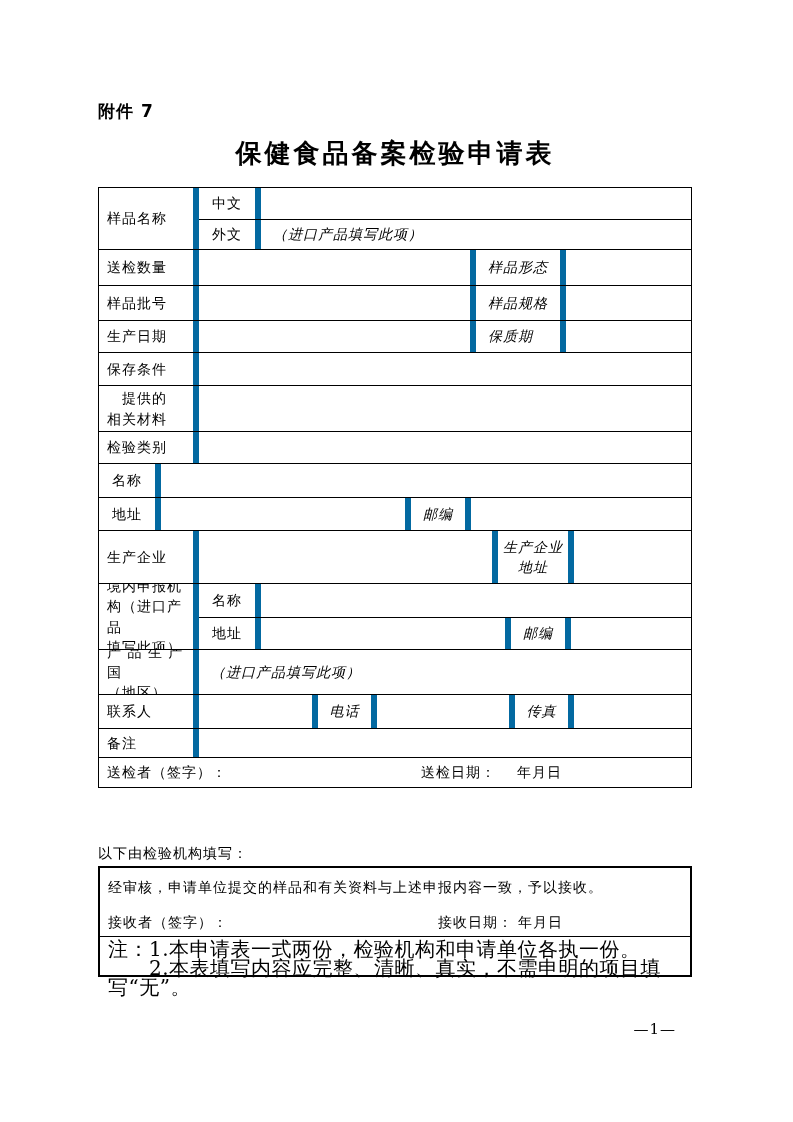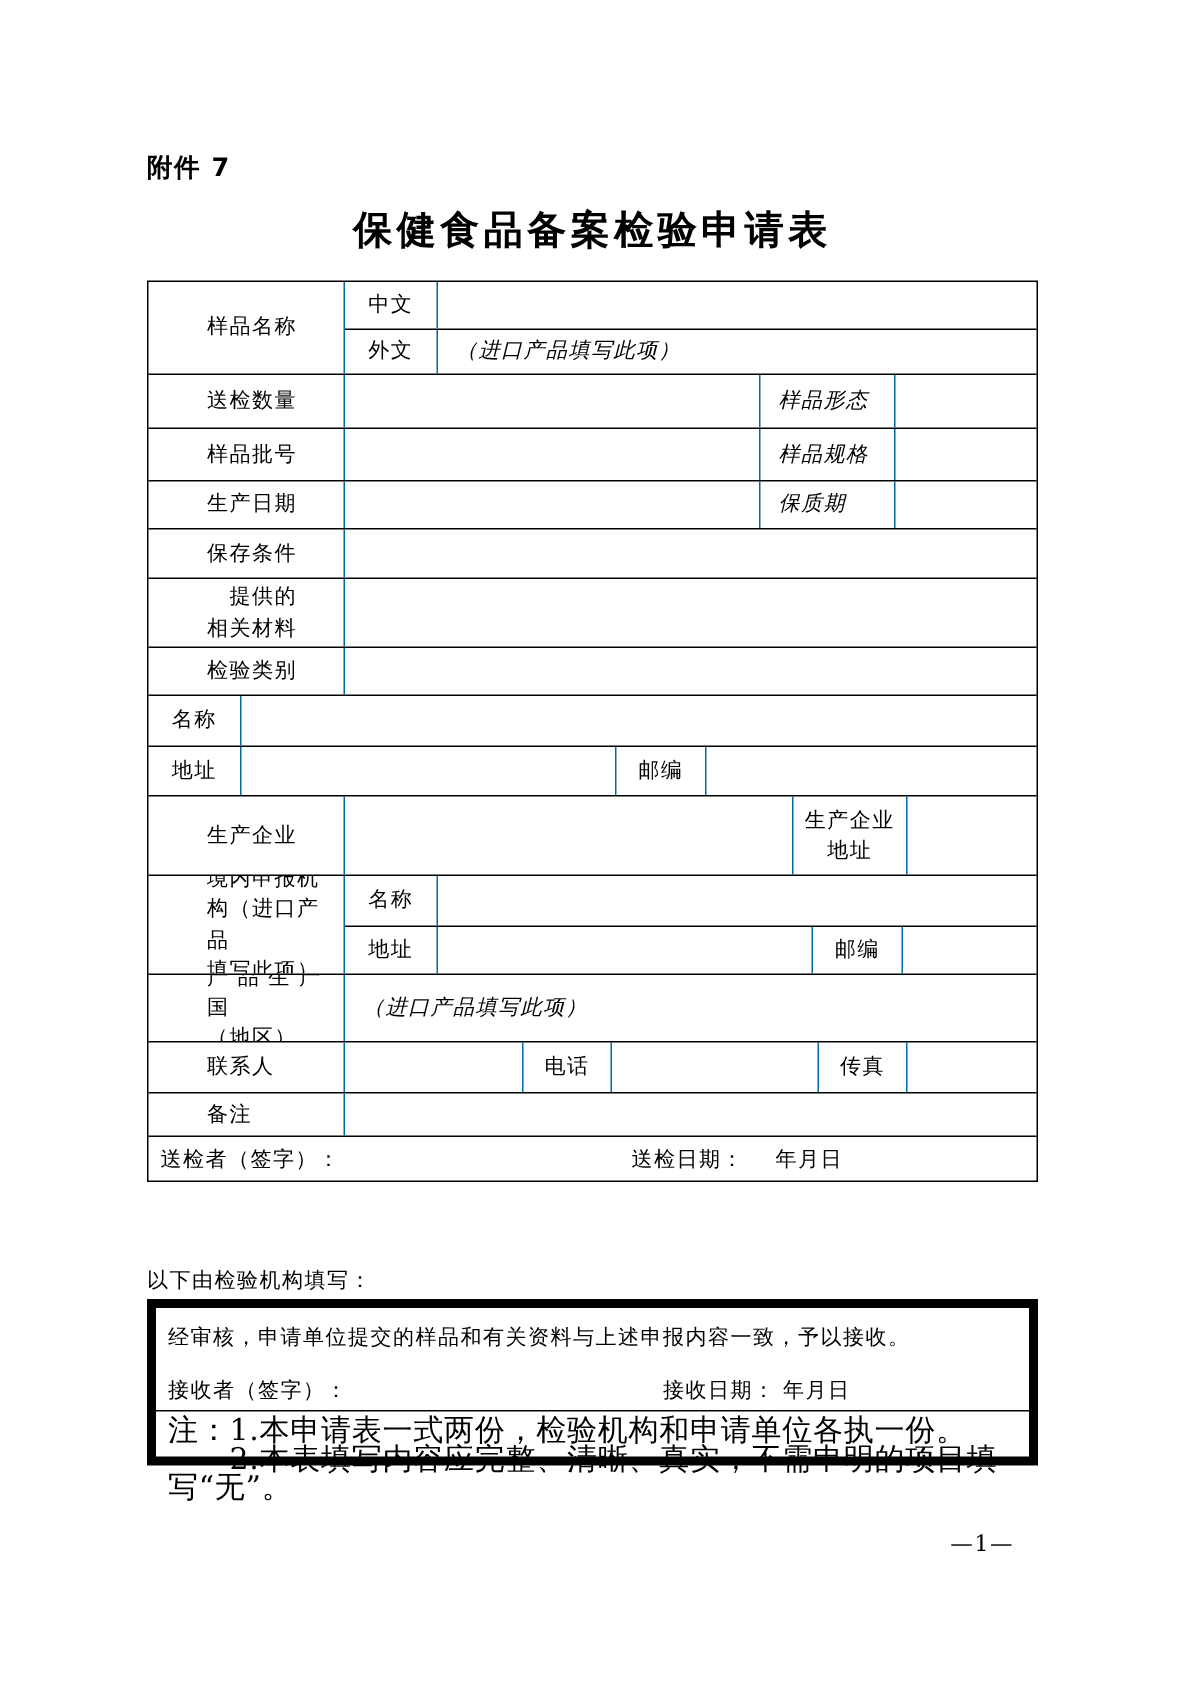--- a/index.html
+++ b/index.html
@@ -35,32 +35,32 @@
   .tbl {
     position: absolute;
     left: 98px;
     top: 187px;
     width: 594px;
     border: 1px solid #000;
   }
   .band { display: flex; border-bottom: 1px solid #000; }
   .band.last { border-bottom: none; }
   .cell {
-    border-right: 1px solid #0369a1;
+    border-right: 6px solid #0369a1;
     display: flex;
     align-items: center;
     font-size: 14px;
     line-height: 1.45;
     padding: 0 6px;
     overflow: hidden;
   }
   .cell.end { border-right: none; }
-  .lab { width: 100px; padding-left: 8px; letter-spacing: 1px; margin-left: 31px; }
+  .lab { width: 100px; padding-left: 8px; letter-spacing: 1px; }
   .sub { width: 62px; justify-content: center; padding: 0; letter-spacing: 1px; }
-  .ctr { justify-content: center; padding: 0; letter-spacing: 1px; }
+  .ctr { justify-content: center; padding: 0; letter-spacing: 1px; font-style: italic; }
   .pre { white-space: pre-line; }
   .fill { flex: 1; }
   .gbody { flex: 1; display: flex; flex-direction: column; }
   .inner { display: flex; border-bottom: 1px solid #000; }
   .inner.ilast { border-bottom: none; flex: 1; }
   .note-cell { padding-left: 12px; letter-spacing: 1px; font-style: italic; }
   .sender-row { position: relative; align-items: center; font-size: 14px; }
   .abs { position: absolute; top: 50%; transform: translateY(-50%); letter-spacing: 1px; font-size: 14px; }
   .below-note {
     position: absolute;
@@ -68,21 +68,21 @@
     top: 845px;
     font-size: 14px;
     letter-spacing: 1px;
   }
   .box2 {
     position: absolute;
     left: 98px;
     top: 866px;
     width: 594px;
     height: 111px;
-    border: 6px solid #000000;
+    border: 2px solid #000000;
   }
   .box2-top { height: 69px; border-bottom: 1px solid #000; position: relative; }
   .statement { position: absolute; left: 8px; top: 11px; font-size: 14px; letter-spacing: 1px; }
   .receiver-line { position: absolute; left: 0; top: 46px; width: 100%; height: 18px; }
   .box2-notes {
     padding: 3px 6px 0 8px;
     font-size: 20px;
     line-height: 19px;
     letter-spacing: 0.5px;
     white-space: pre-line;

